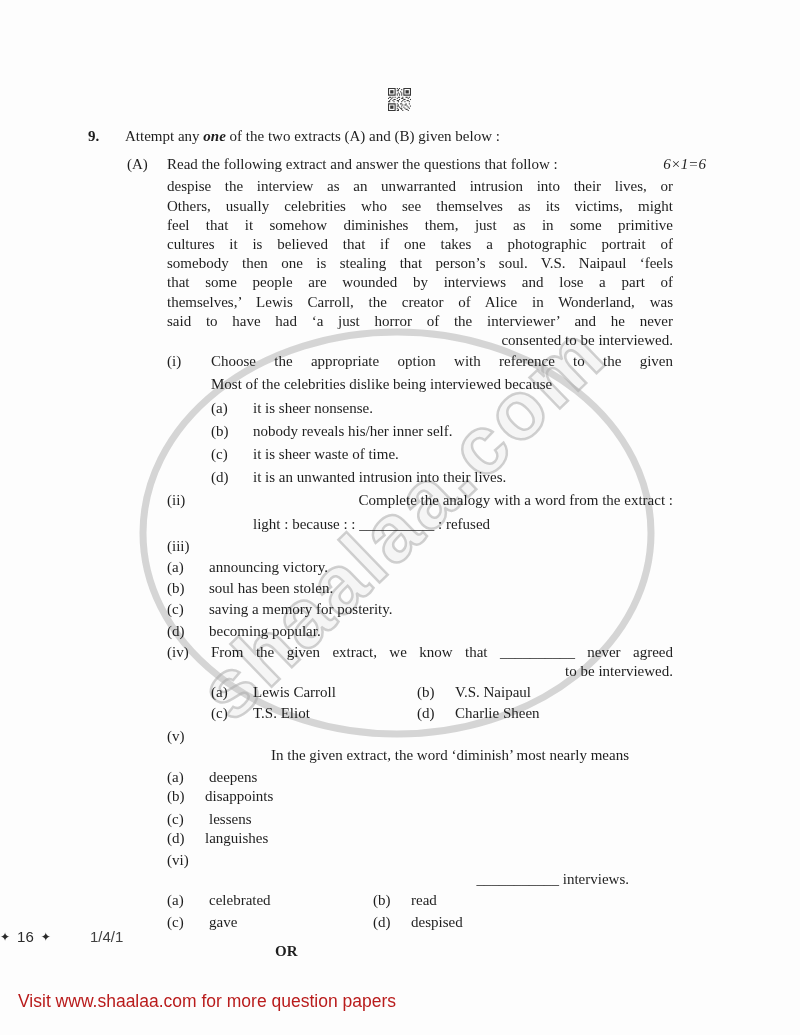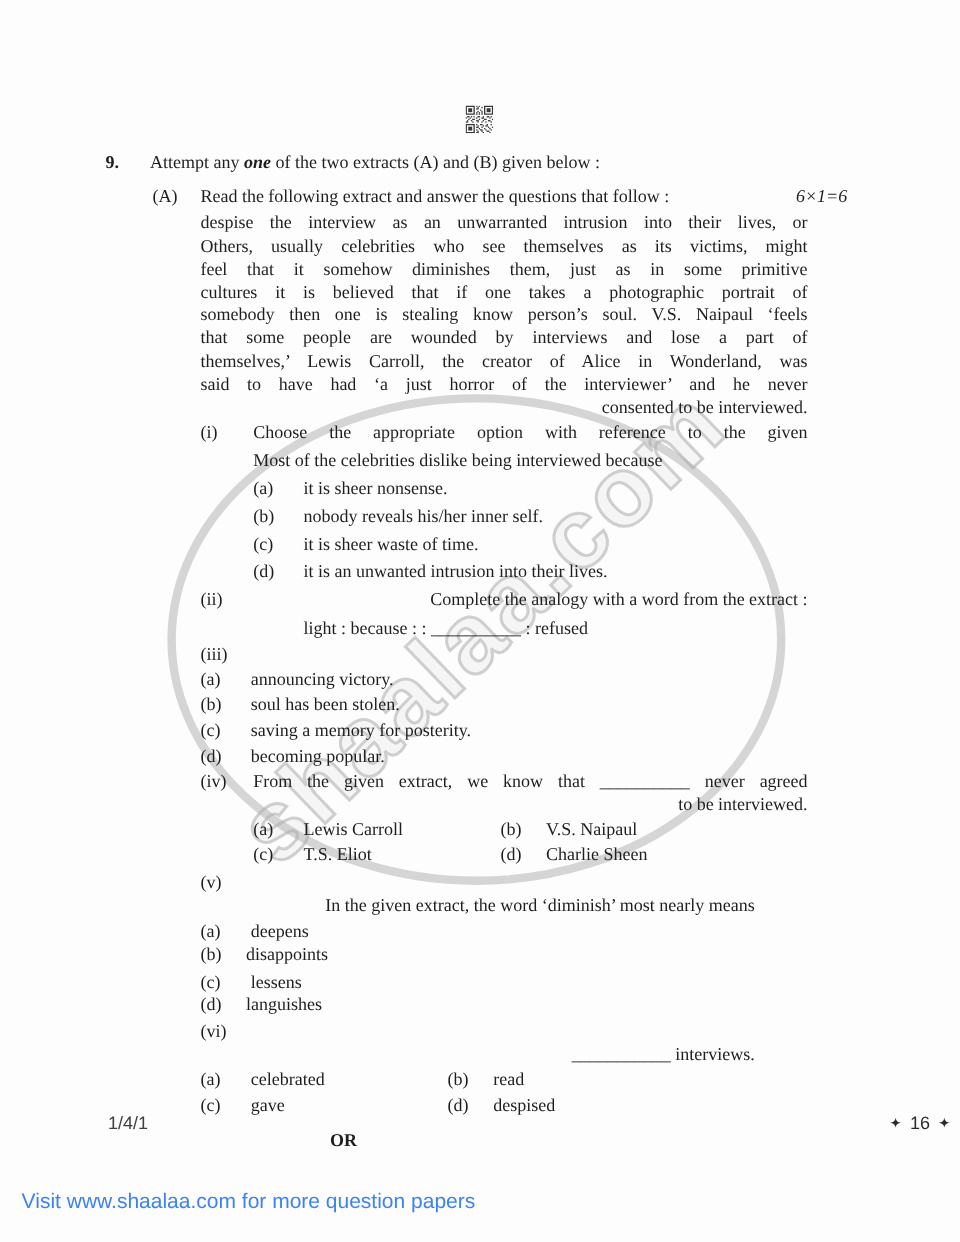--- a/index.html
+++ b/index.html
@@ -44,29 +44,29 @@
   .col2 { display:flex; }
   .indent42 { margin-left:42px; }
   .mt2 { margin-top:2px; } .mt3 { margin-top:3px;flex-direction:column; } .mt4 { margin-top:4px; }
   .or-row { margin-left:108px; margin-top:10px; font-weight:bold; }
   
   .footer-left {
     position:absolute; left:90px; top:928px;
     font-family:"Liberation Sans", sans-serif; font-size:15px; color:#404040;
   }
   .footer-page {
-    position:absolute; left:0; top:928px; width:792px; text-align:right;
+    position:absolute; left:0; top:928px; width:792px; text-align:left;
     font-family:"Liberation Sans", sans-serif; font-size:15px; color:#2a2a2a;
   }
   .decor { font-size:12px; color:#2a2a2a; position:relative; top:-1px; }
   .decor.left { margin-right:7px; }
   .decor.right { margin-left:7px; }
   .bottom-note {
     position:absolute; left:18px; top:991px;
-    font-family:"Liberation Sans", sans-serif; font-size:17.5px; color:#3b82f6;
+    font-family:"Liberation Sans", sans-serif; font-size:17.5px; color:#b91c1c;
   }
 </style>
 </head>
 <body>
 
 <div class="sheet">
 
   <svg class="wm-svg" width="800" height="1035">
     <ellipse cx="397" cy="533" rx="254" ry="201" fill="none" stroke="#c7c7c7" stroke-width="7" opacity="0.75"></ellipse>
   </svg>
@@ -160,21 +160,21 @@
       <span class="part-label">(A)</span>
       <div class="part-body">
         <div>Read the following extract and answer the questions that follow :</div>
         <span class="marks">6×1=6</span>
 
         <div class="passage">
           <div class="jl">despise the interview as an unwarranted intrusion into their lives, or</div>
           <div class="jl">Others, usually celebrities who see themselves as its victims, might</div>
           <div class="jl">feel that it somehow diminishes them, just as in some primitive</div>
           <div class="jl">cultures it is believed that if one takes a photographic portrait of</div>
-          <div class="jl">somebody then one is stealing know person’s soul. V.S. Naipaul ‘feels</div>
+          <div class="jl">somebody then one is stealing that person’s soul. V.S. Naipaul ‘feels</div>
           <div class="jl">that some people are wounded by interviews and lose a part of</div>
           <div class="jl">themselves,’ Lewis Carroll, the creator of Alice in Wonderland, was</div>
           <div class="jl">said to have had ‘a just horror of the interviewer’ and he never</div>
           <div class="nl">consented to be interviewed.</div>
         </div>
 
         <div class="subq mt2">
           <span class="subq-label">(i)</span>
           <div class="subq-body">
             <div class="jl">Choose the appropriate option with reference to the given</div>

